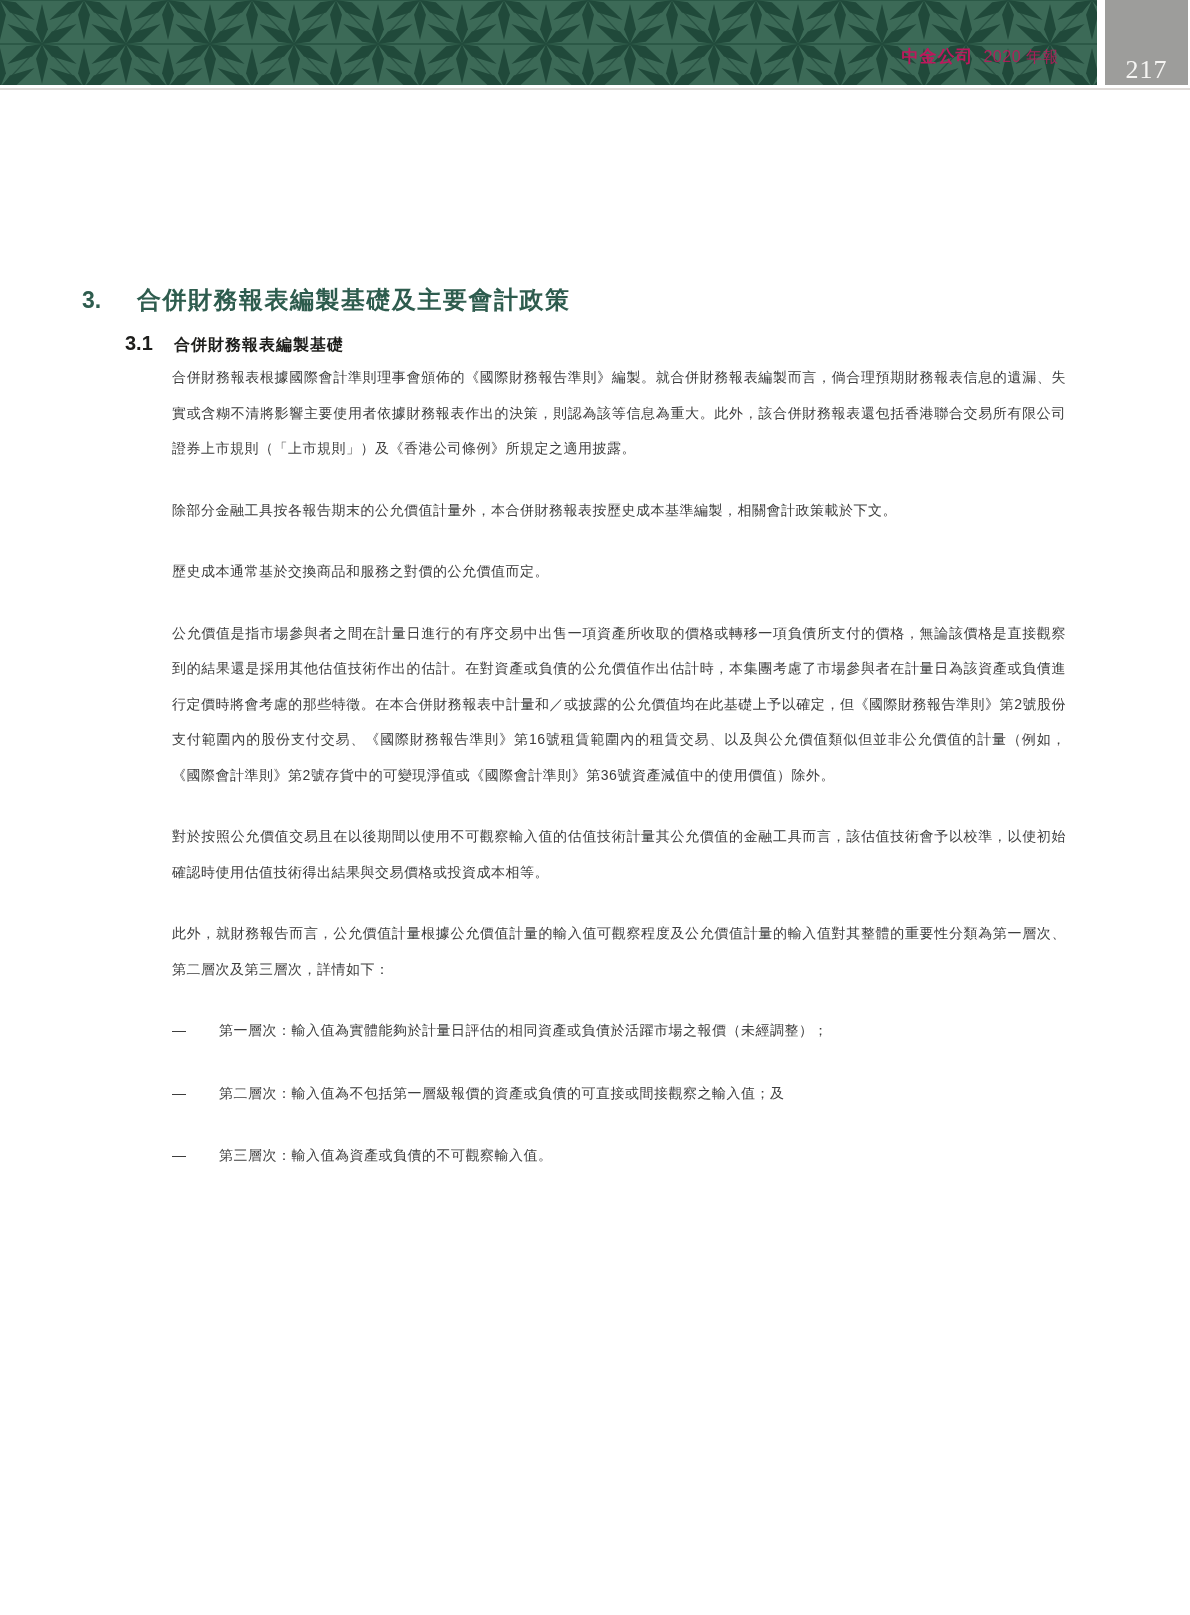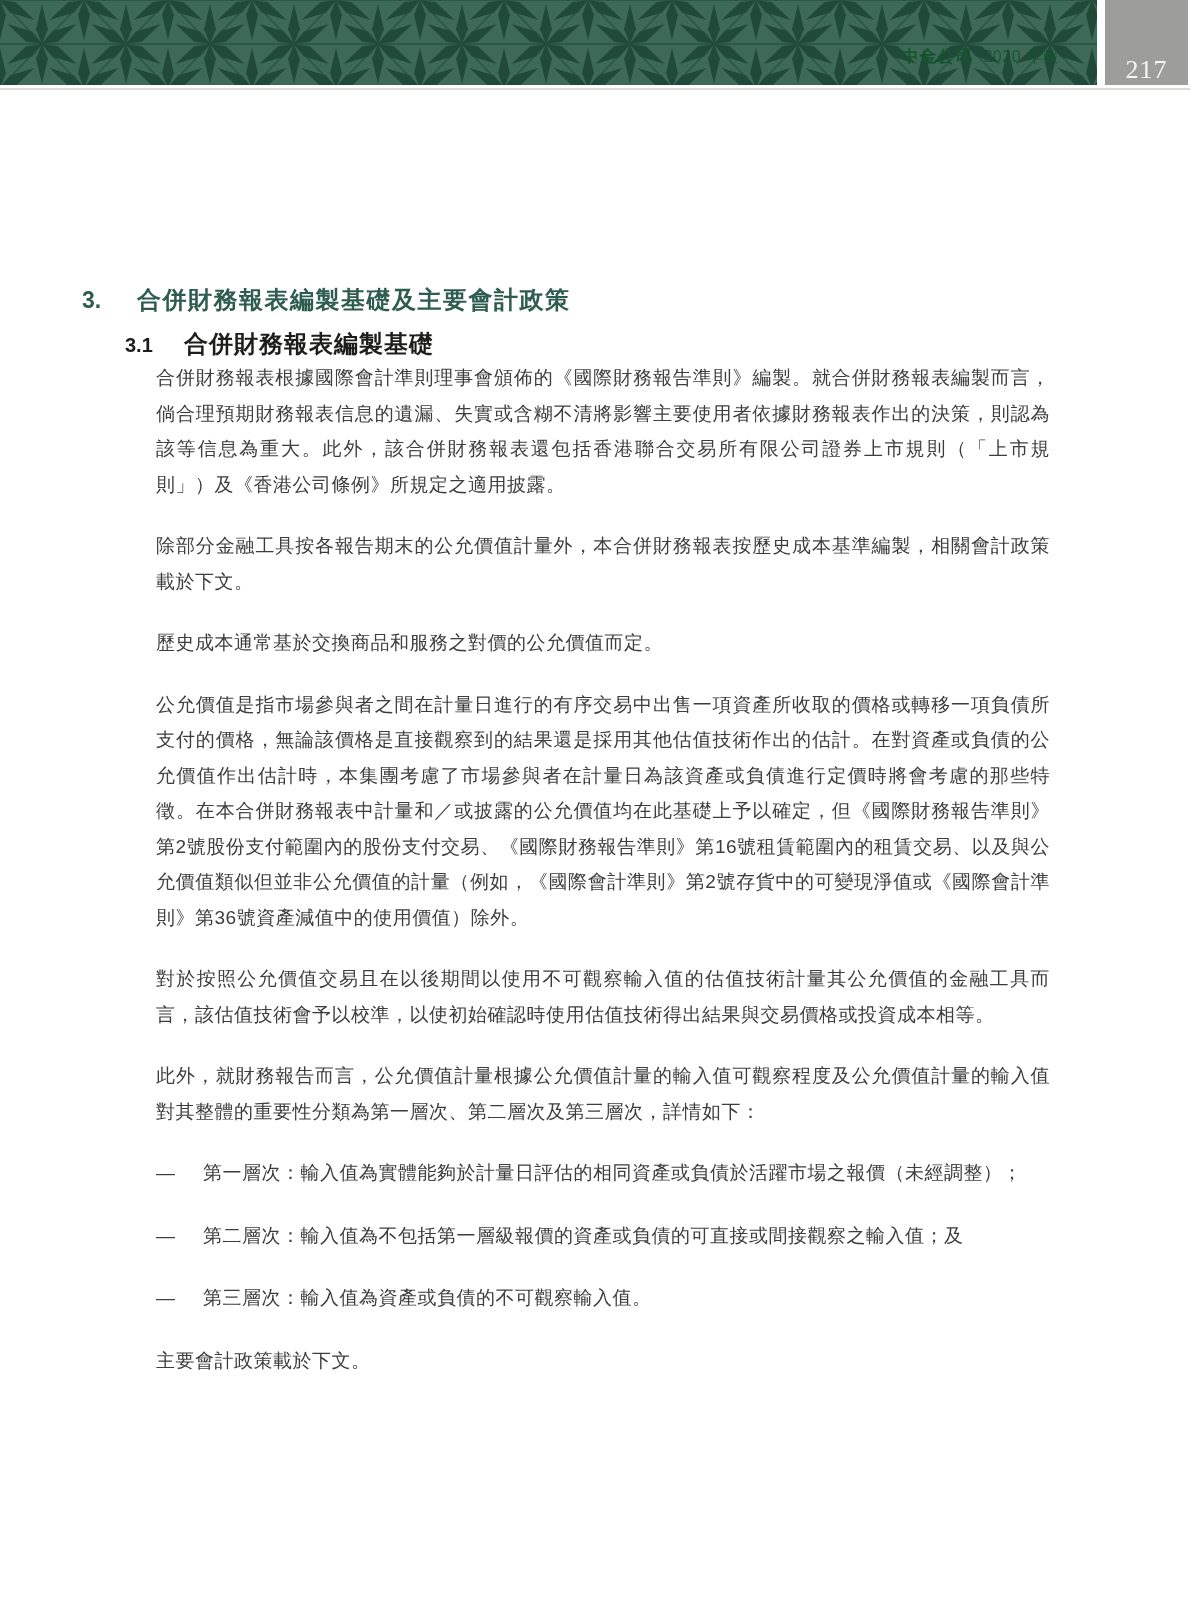--- a/index.html
+++ b/index.html
@@ -21,21 +21,21 @@
     color:var(--ink);
   }
   
   .band{
     position:absolute;left:0;top:0;width:1097px;height:85px;
     overflow:hidden;
   }
   .band-svg{display:block;}
   .band-text{
     position:absolute;right:38px;bottom:17px;
-    color:#14532d;white-space:nowrap;
+    color:#be185d;white-space:nowrap;
   }
   .band-text .company{font-size:17px;font-weight:700;letter-spacing:1px;}
   .band-text .edition{font-size:16px;font-weight:400;opacity:.88;margin-left:10px;letter-spacing:.5px;}
   .pagebox{
     position:absolute;left:1105px;top:0;width:83px;height:85px;
     background:var(--page-box);
     display:flex;align-items:flex-end;justify-content:center;
   }
   .pagebox span{
     font-family:"Liberation Serif","DejaVu Serif",serif;
@@ -52,25 +52,25 @@
     color:var(--heading-green);
   }
   .h1num{width:43px;font-size:23px;font-weight:700;}
   .h1title{margin:12px;font-size:24px;font-weight:700;letter-spacing:1.5px;}
   .h2row{
     position:absolute;left:125px;top:316px;
     display:flex;align-items:baseline;
     color:var(--sub-ink);
   }
   .h2num{width:47px;font-size:20px;font-weight:700;margin-top:16px;}
-  .h2title{margin:12px;font-size:24px;font-weight:700;letter-spacing:1px;}
+  .h2title{margin:2px;font-size:16px;font-weight:700;letter-spacing:1px;}
   
   .text-col{
-    position:absolute;left:156px;top:360px;width:894px;
-    font-size:19px;line-height:35.5px;letter-spacing:.5px;
+    position:absolute;left:172px;top:360px;width:894px;
+    font-size:14px;line-height:35.5px;letter-spacing:.5px;
     text-align:justify;
   }
   .body-p{margin:0 0 26px 0;}
   .body-p .it{margin-top:48px;}
   .bullet{display:flex;margin:0 0 27px 0;}
   .bullet .marker{flex:none;width:47px;}
   .bullet .btext{flex:1;font-family:Liberation Serif, serif;}
   .closing{margin:0;}
 </style>
 </head>
@@ -146,16 +146,15 @@
         </div>
         <div class="bullet">
           <span class="marker">—</span>
           <span class="btext">第二層次：輸入值為不包括第一層級報價的資產或負債的可直接或間接觀察之輸入值；及</span>
         </div>
         <div class="bullet">
           <span class="marker">—</span>
           <span class="btext">第三層次：輸入值為資產或負債的不可觀察輸入值。</span>
         </div>
       </div>
-    <p class="body-p closing">主要會計政策載於下文。</p>
   </div>
 
 </div>
 
 </body></html>

